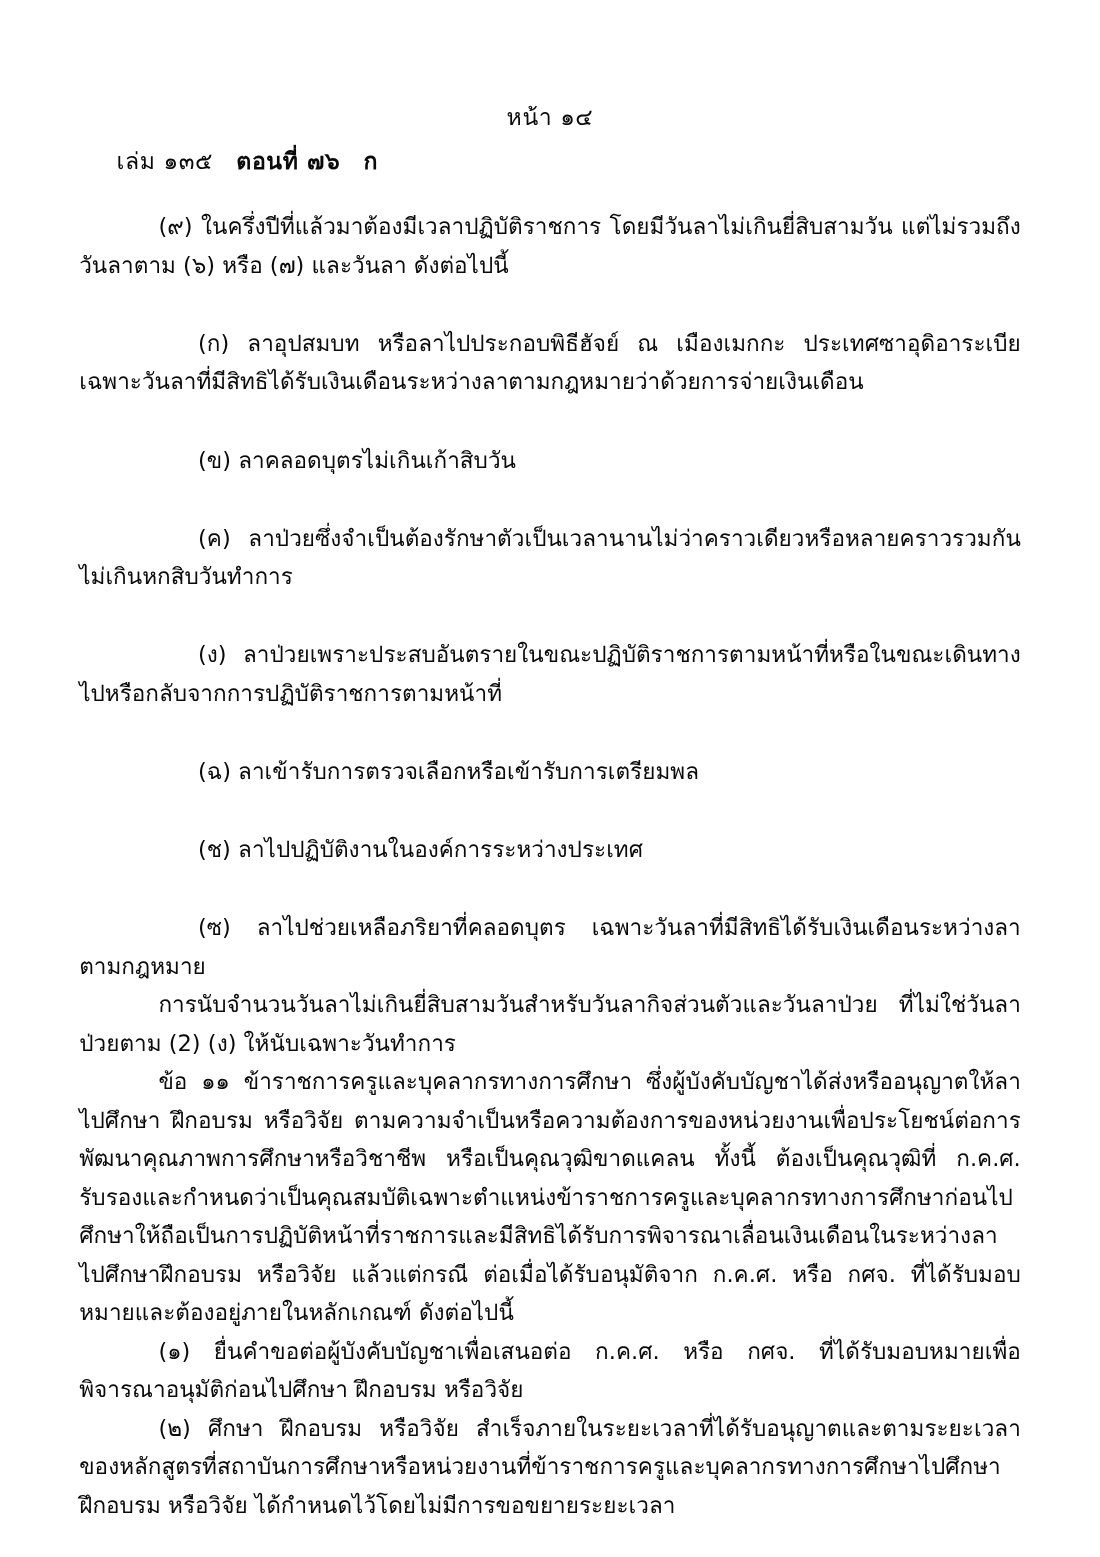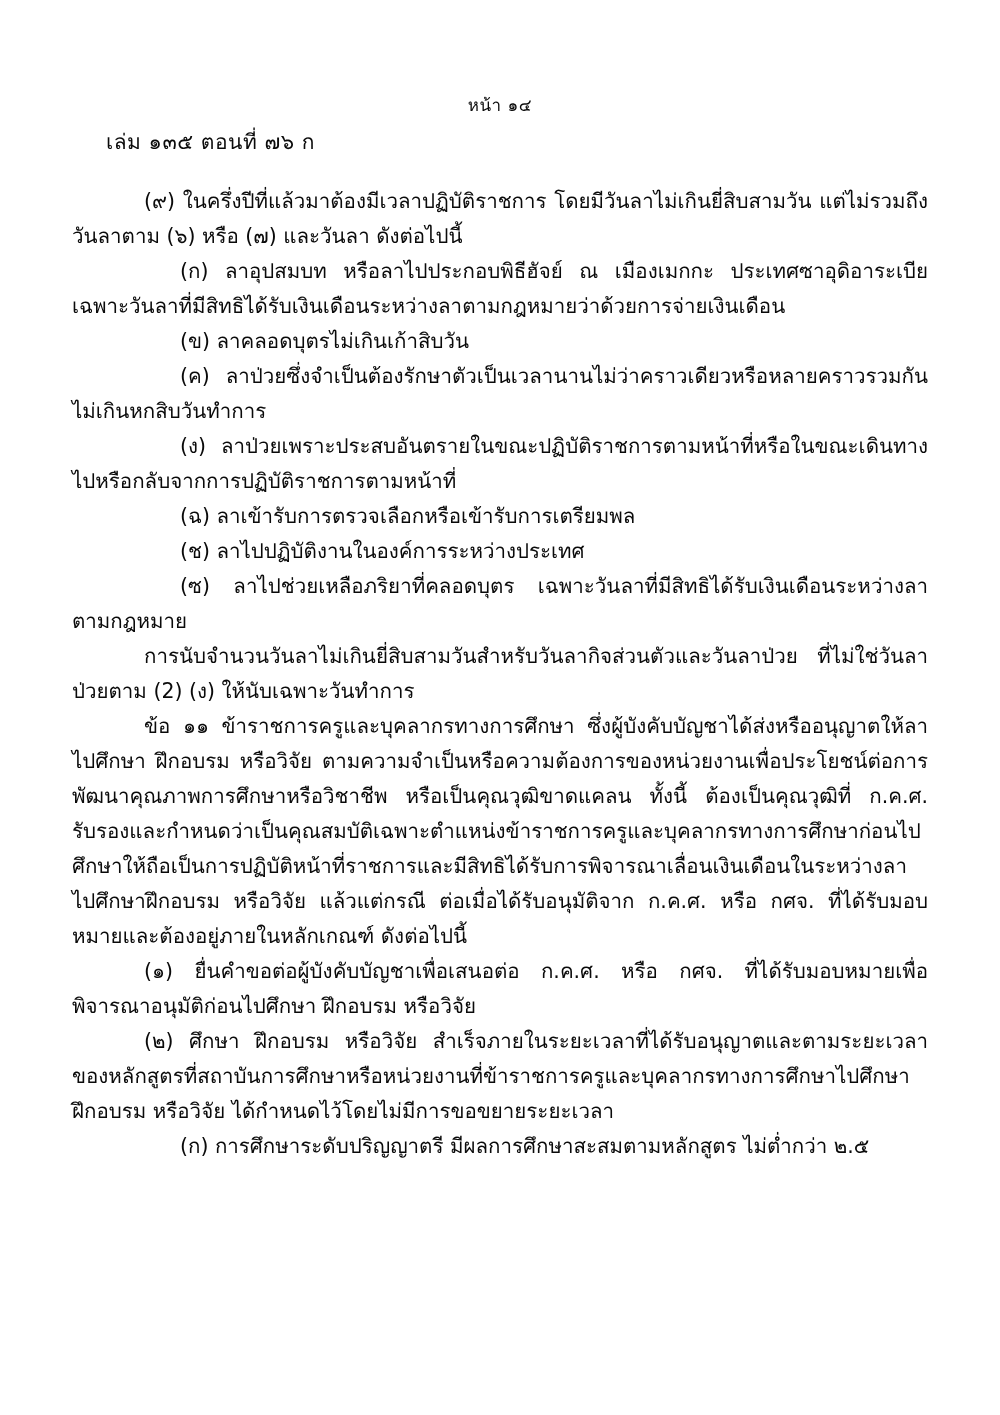--- a/index.html
+++ b/index.html
@@ -15,21 +15,21 @@
   }
   .page {
     position: relative;
     width: 1000px;
     height: 1415px;
     box-sizing: border-box;
     padding: 95px 72px 0 72px;
   }
   .page-number {
     text-align: center;
-    font-size: 17px;
+    font-size: 21px;
     line-height: 1.2;
     letter-spacing: 0.5px;
   }
   .header-row {
     display: flex;
     align-items: baseline;
     justify-content: space-between;
     margin-top: 10px;
     font-size: 21px;
     letter-spacing: 0.5px;
@@ -42,37 +42,40 @@
     white-space: nowrap;
     flex: 1;
     text-align: center;
   }
   .header-right {
     white-space: nowrap;
     padding-right: 18px;
   }
   .header-left span + span,
   .header-right span + span {
+    margin-left: 14px;
+    font-weight: bold;
   }
   .body {
     margin-top: 26px;
     font-size: 20.5px;
     line-height: 35px;
   }
   p.para {
     margin: 0;
     text-align: justify;
     text-justify: inter-word;
     text-indent: 0;
   }
   p.indent {
     text-indent: 72px;
   }
   p.indent-2 {
     text-indent: 108px;
+    margin-top: 36px;
   }
 </style>
 </head>
 <body>
 
 <div class="page">
 
   <div class="page-number">หน้า ๑๔</div>
 
   <div class="header-row">

